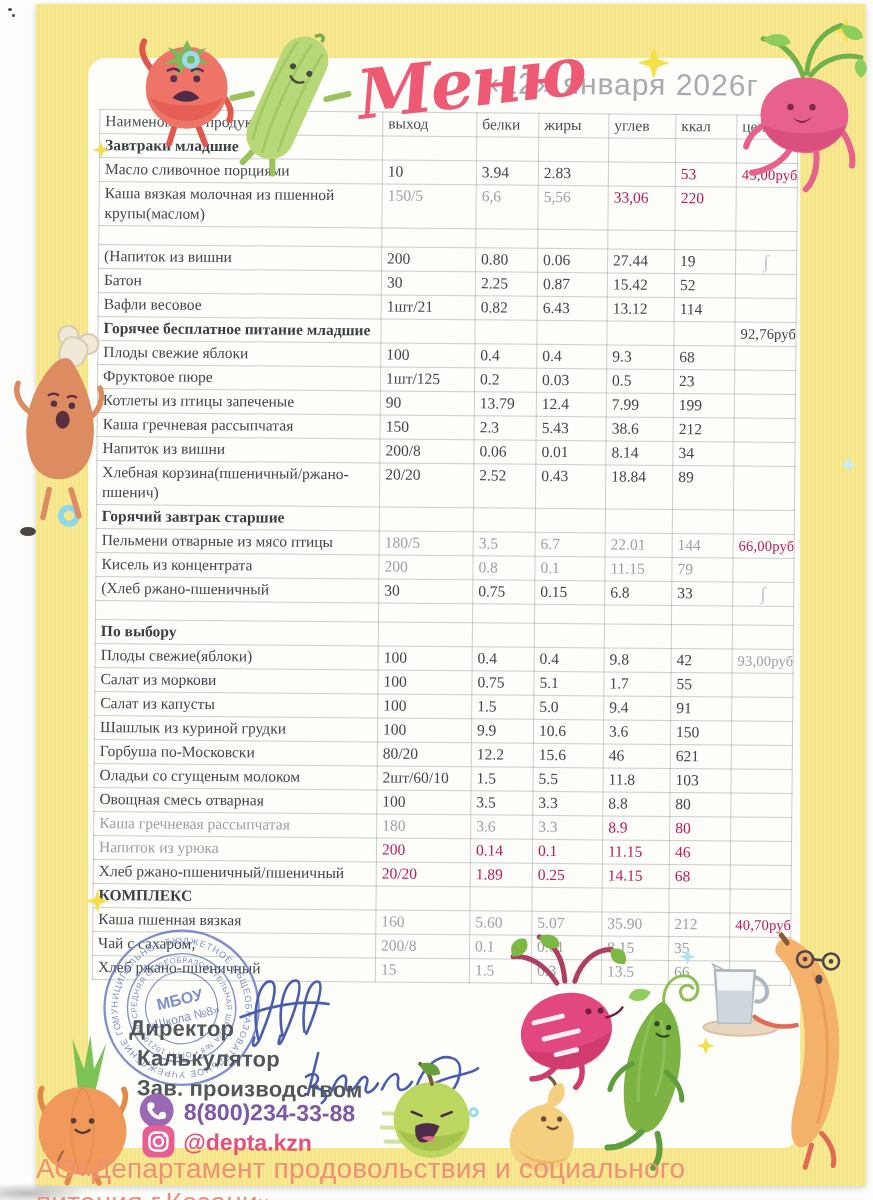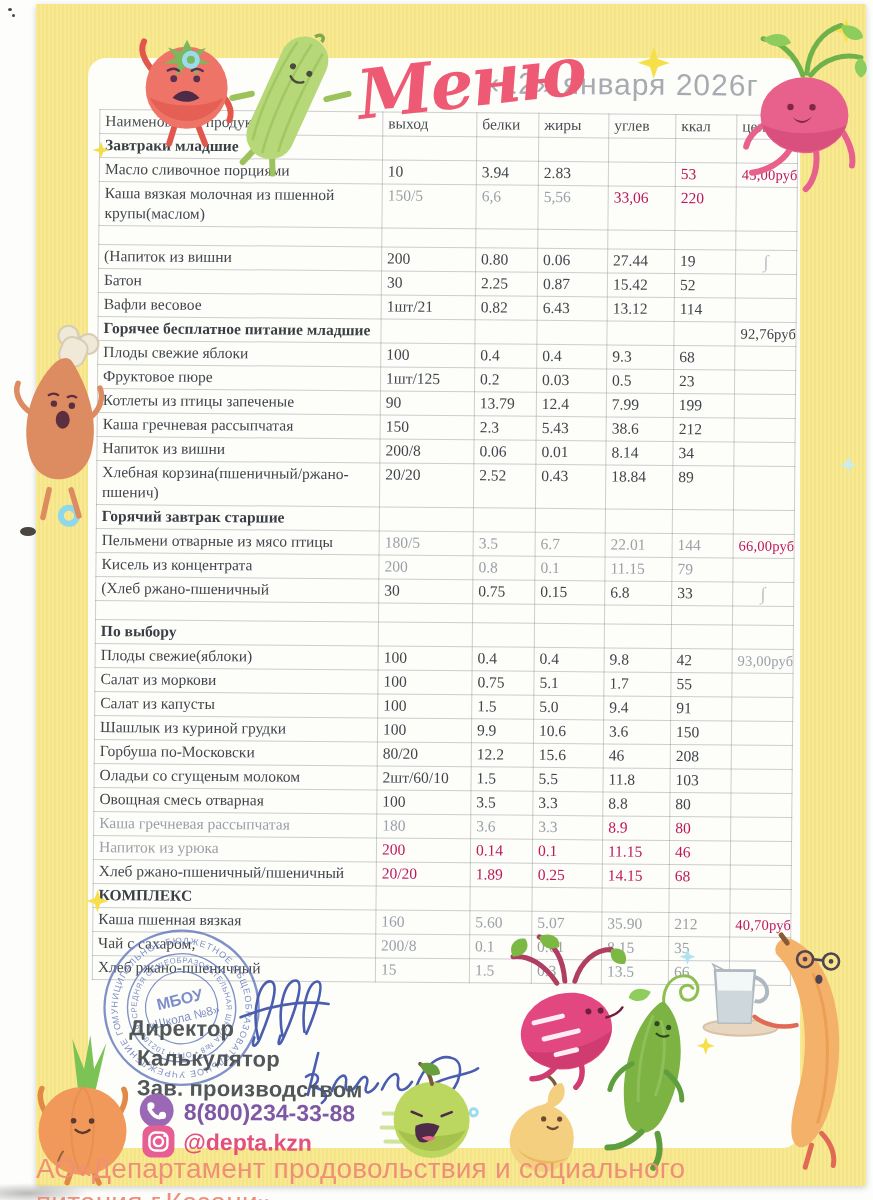--- a/index.html
+++ b/index.html
@@ -304,21 +304,21 @@
               <td class="c-carb">3.6</td>
               <td class="c-kcal">150</td>
               <td class="c-price"></td>
             </tr>
             <tr class="item-row">
               <td class="c-name">Горбуша по-Московски</td>
               <td class="c-out">80/20</td>
               <td class="c-prot">12.2</td>
               <td class="c-fat">15.6</td>
               <td class="c-carb">46</td>
-              <td class="c-kcal">208</td>
+              <td class="c-kcal">621</td>
               <td class="c-price"></td>
             </tr>
             <tr class="item-row">
               <td class="c-name">Оладьи со сгущеным молоком</td>
               <td class="c-out">2шт/60/10</td>
               <td class="c-prot">1.5</td>
               <td class="c-fat">5.5</td>
               <td class="c-carb">11.8</td>
               <td class="c-kcal">103</td>
               <td class="c-price"></td>

